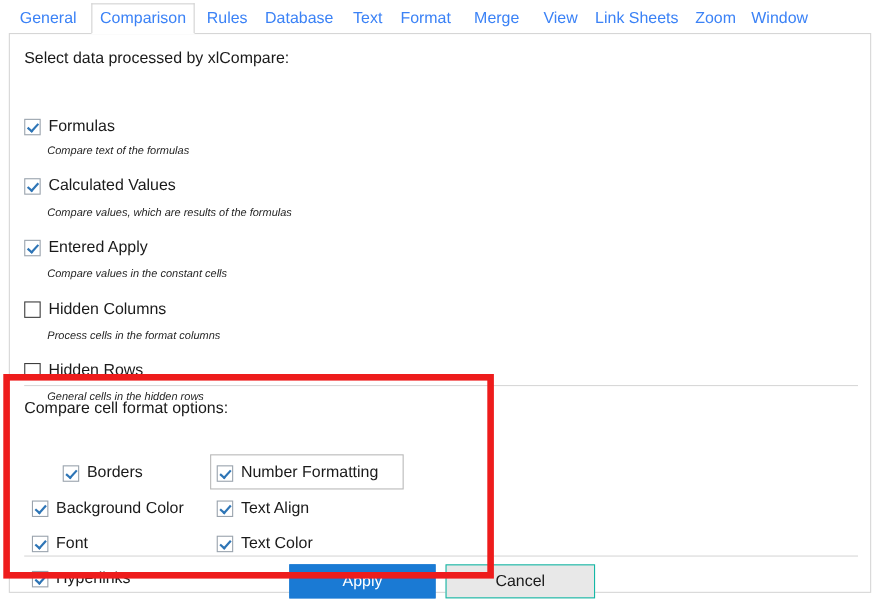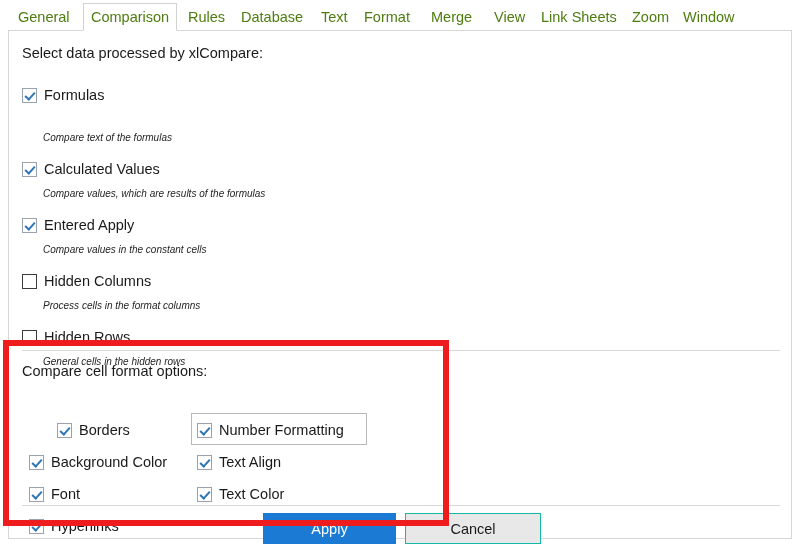--- a/index.html
+++ b/index.html
@@ -24,21 +24,21 @@
     height: 31px;
     background: #ffffff;
     box-sizing: border-box;
   }
   .tab {
     position: absolute;
     top: 3px;
     height: 28px;
     line-height: 26px;
     font-size: 14.5px;
-    color: #4d7c0f;
+    color: #3b82f6;
     padding: 0 7px;
     box-sizing: border-box;
     white-space: nowrap;
     background: transparent;
     border: 1px solid transparent;
     border-bottom: none;
   }
   .tab.active {
     background: #ffffff;
     border: 1px solid #d2d2d2;
@@ -172,21 +172,21 @@
     <div class="tab" style="left: 533px;">Link Sheets</div>
     <div class="tab" style="left: 624px;">Zoom</div>
     <div class="tab" style="left: 675px;">Window</div>
   </div>
 
 <div id="panel">
 
   <div id="heading">Select data processed by xlCompare:</div>
 
   <div id="data-options">
-      <div class="cbrow" style="left: 13px; top: 56px;">
+      <div class="cbrow" style="left: 13px; top: 76px;">
         <span class="cbox on"></span>
         <span class="cblabel">Formulas</span>
       </div>
       <div class="hint" style="left: 34px; top: 101px;">Compare text of the formulas</div>
       <div class="cbrow" style="left: 13px; top: 130px;">
         <span class="cbox on"></span>
         <span class="cblabel">Calculated Values</span>
       </div>
       <div class="hint" style="left: 34px; top: 157px;">Compare values, which are results of the formulas</div>
       <div class="cbrow" style="left: 13px; top: 186px;">

